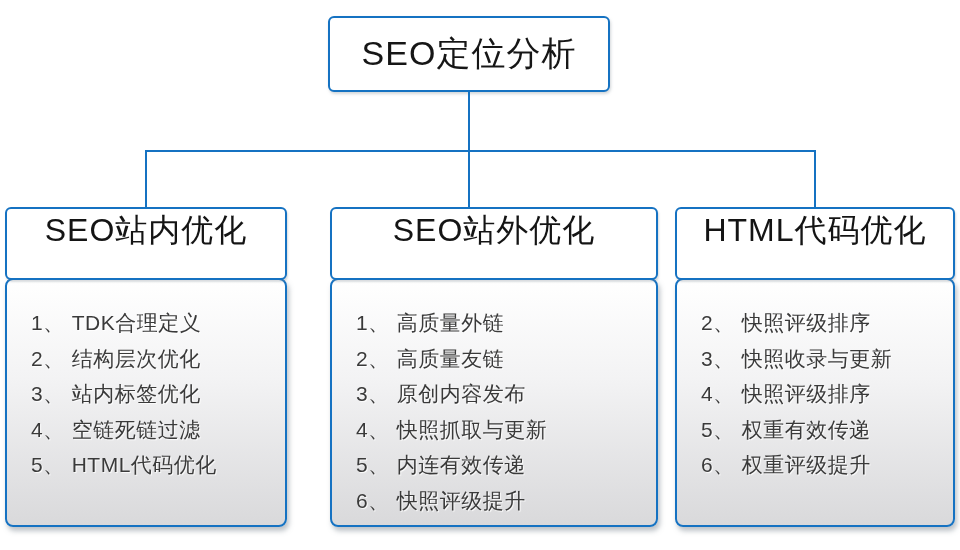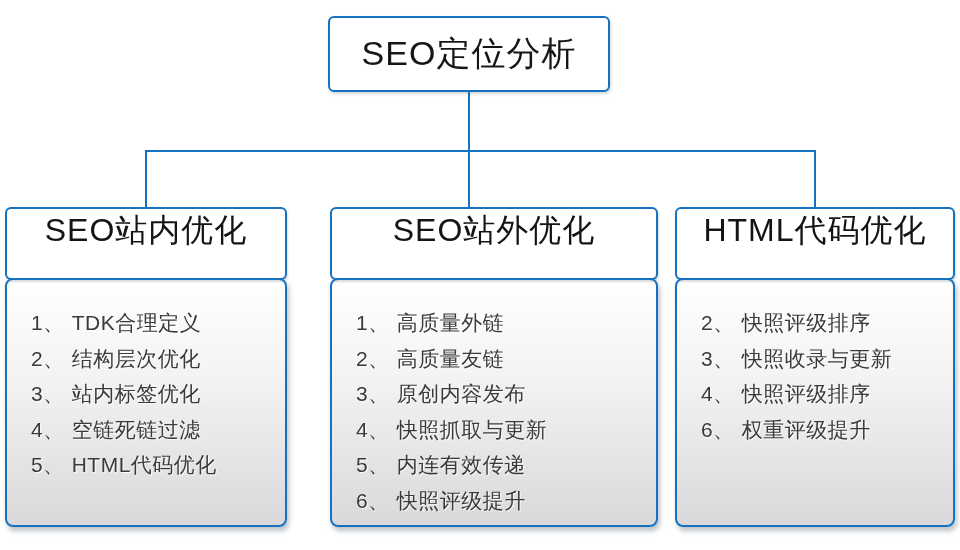--- a/index.html
+++ b/index.html
@@ -113,17 +113,18 @@
   </div>
 
   <div class="group group-3">
     <div class="group-header">
       <span>HTML代码优化</span>
     </div>
     <ul class="group-list">
       <li><span class="item-num">2、</span><span>快照评级排序</span></li>
       <li><span class="item-num">3、</span><span>快照收录与更新</span></li>
       <li><span class="item-num">4、</span><span>快照评级排序</span></li>
+      <li><span class="item-num">5、</span><span>权重有效传递</span></li>
       <li><span class="item-num">6、</span><span>权重评级提升</span></li>
     </ul>
   </div>
 
 </div>
 
 </body></html>

